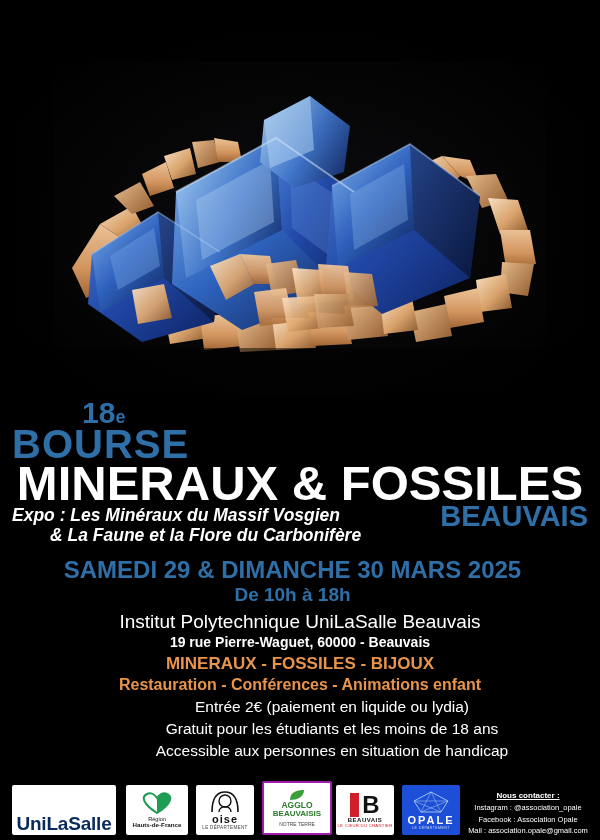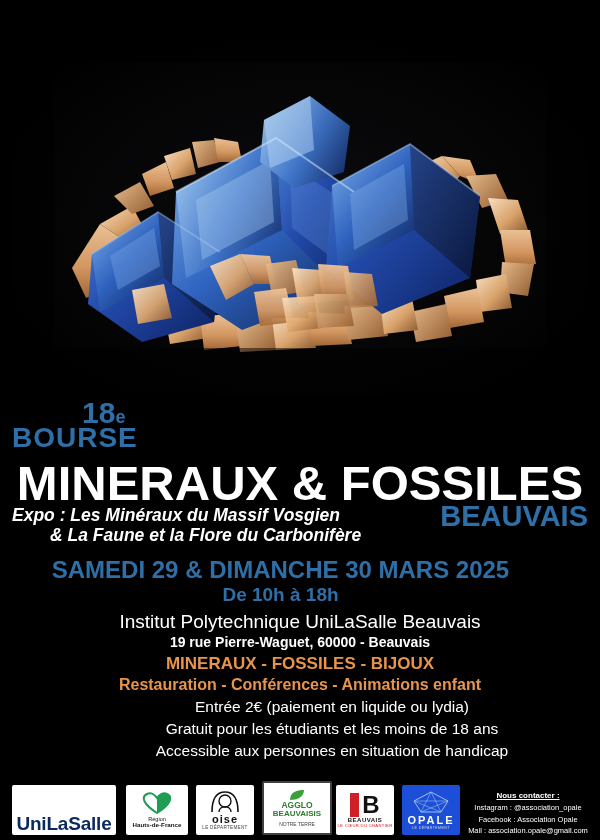--- a/index.html
+++ b/index.html
@@ -54,21 +54,21 @@
     text-align: left;
   }
   .line-18 .sup {
     font-size: 18px;
     vertical-align: baseline;
   }
   .line-bourse {
     position: absolute;
     left: 12px;
     top: 26px;
-    font-size: 28px;
+    font-size: 40px;
     font-weight: bold;
     color: #2f6fa8;
     letter-spacing: 1px;
     line-height: 1;
     text-align: left;
   }
   .line-main {
     position: absolute;
     left: 0;
     top: 60px;
@@ -109,21 +109,21 @@
     font-weight: bold;
     font-style: italic;
     color: #ffffff;
     line-height: 1.15;
     text-align: left;
   }
 
   
   .dates {
     position: absolute;
-    left: 0; top: 556px;
+    left: 12px; top: 556px;
     width: 561px;
     text-align: center;
   }
   .dates .d1 {
     font-size: 24px;
     font-weight: bold;
     color: #2f6fa8;
     line-height: 1.18;
   }
   .dates .d2 {
@@ -228,21 +228,21 @@
   .rg-text b { font-size: 6.2px; }
   .logo-oise {
     position: absolute; left: 196px; bottom: 5px;
     width: 58px; height: 50px;
   }
   .oise-word { font-size: 11px; font-weight: bold; color:#111; letter-spacing:1px; }
   .oise-sub { font-size: 4.6px; color:#444; letter-spacing:.3px; }
   .logo-agglo {
     position: absolute; left: 262px; bottom: 5px;
     width: 66px; height: 50px;
-    border: 2px solid #404040;
+    border: 2px solid #a21caf;
   }
   .ag-1 { font-size: 8.5px; font-weight: bold; color:#2d7d2d; line-height:1; }
   .ag-2 { font-size: 8px; font-weight: bold; color:#2d7d2d; line-height:1.1; }
   .ag-3 { font-size: 5px; color:#444; margin-top:2px; }
   .logo-beauvais {
     position: absolute; left: 336px; bottom: 5px;
     width: 58px; height: 50px;
   }
   .bv-row { display:flex; align-items:center; gap:3px; }
   .bv-bar { width:9px; height:24px; background:#cf2027; }

